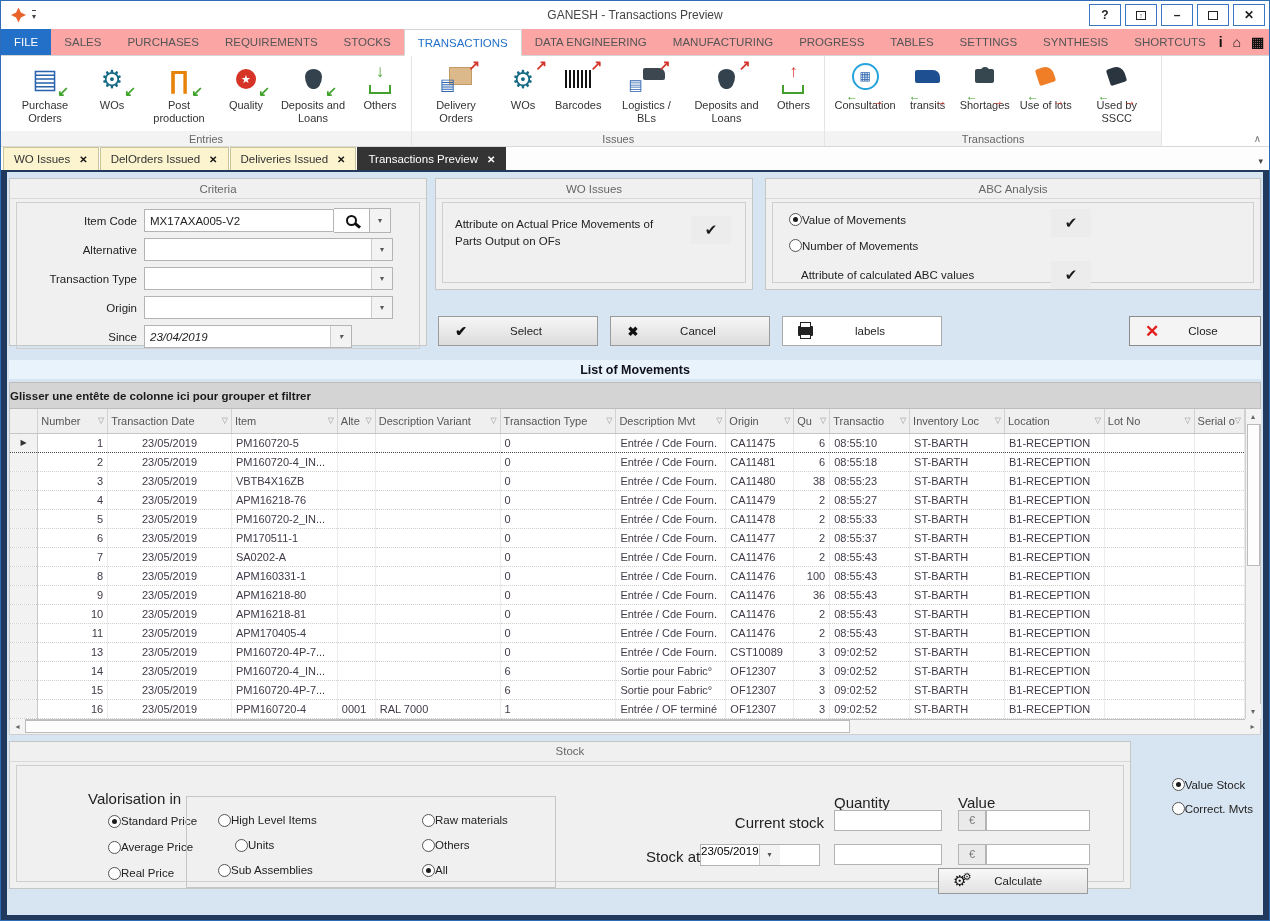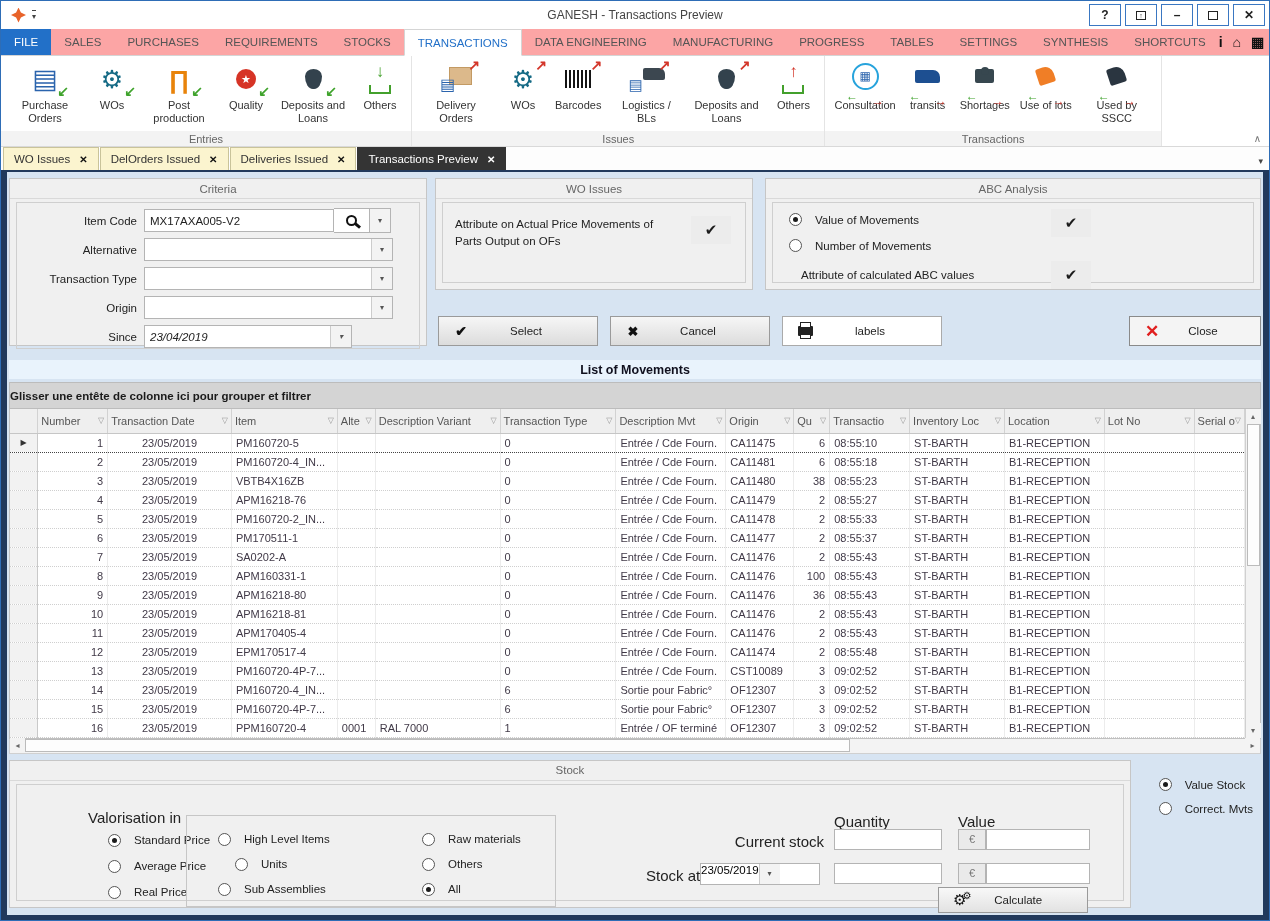--- a/index.html
+++ b/index.html
@@ -85,21 +85,21 @@
   .combo{display:flex;height:23px;border:1px solid #b4b4b4;background:#fff;}
   .combo .cv{flex:1;font-size:11.5px;color:#222;padding:0 5px;display:flex;align-items:center;}
   .ddbtn{width:21px;background:#f3f3f3;border-left:1px solid #ccc;display:flex;align-items:center;justify-content:center;font-size:8px;color:#555;}
   .magbtn{width:36px;height:25px;border:1px solid #b4b4b4;border-left:none;background:#fff;display:flex;align-items:center;justify-content:center;}
   .mag{width:11px;height:11px;border:2.5px solid #111;border-radius:50%;position:relative;}
   .mag::after{content:"";position:absolute;width:7px;height:2.5px;background:#111;transform:rotate(40deg);right:-6px;bottom:-2px;}
 
   .chk{width:40px;height:28px;background:#ececec;display:flex;align-items:center;justify-content:center;font-size:15px;color:#1c1c1c;cursor:default;}
   .radio{width:13px;height:13px;border:1px solid #555;border-radius:50%;background:#fff;display:inline-block;position:relative;flex:none;}
   .radio.sel::after{content:"";position:absolute;left:3px;top:3px;right:3px;bottom:3px;background:#1c1c1c;border-radius:50%;}
-  .rrow{display:flex;align-items:center;gap:13px;font-size:11.5px;color:#222;position:absolute;white-space:nowrap;}
+  .rrow{display:flex;align-items:center;gap:0;font-size:11.5px;color:#222;position:absolute;white-space:nowrap;}
 
   .btn-row{display:flex;gap:12px;margin-top:26px;padding-left:3px;}
   .pbtn{height:30px;display:flex;align-items:center;border:1px solid #9a9a9a;background:linear-gradient(#f6f6f6,#dcdcdc);font-size:11.5px;color:#222;cursor:default;}
   .pbtn .bic{margin-left:12px;width:20px;display:flex;justify-content:center;}
   .pbtn .blbl{flex:1;text-align:center;margin-right:16px;}
   .pbtn.w160{width:160px;}
   .pbtn.labels{background:#fff;border-color:#aaa;}
   .pbtn.close{width:132px;margin-left:auto;background:#f4f4f4;border-color:#8a8a8a;}
   .chk-glyph{font-size:14px;font-weight:bold;color:#111;}
   .x-black{font-size:13px;font-weight:bold;color:#111;}
@@ -729,37 +729,20 @@
               <td>CA11476</td>
               <td class="num">2</td>
               <td>08:55:43</td>
               <td>ST-BARTH</td>
               <td>B1-RECEPTION</td>
               <td></td>
               <td></td>
             </tr>
             <tr>
               <td class="rowhdr"></td>
-              <td class="num">12</td>
-              <td class="ctr">23/05/2019</td>
-              <td>EPM170517-4</td>
-              <td></td>
-              <td></td>
-              <td>0</td>
-              <td>Entrée / Cde Fourn.</td>
-              <td>CA11474</td>
-              <td class="num">2</td>
-              <td>08:55:48</td>
-              <td>ST-BARTH</td>
-              <td>B1-RECEPTION</td>
-              <td></td>
-              <td></td>
-            </tr>
-            <tr>
-              <td class="rowhdr"></td>
               <td class="num">13</td>
               <td class="ctr">23/05/2019</td>
               <td>PM160720-4P-7...</td>
               <td></td>
               <td></td>
               <td>0</td>
               <td>Entrée / Cde Fourn.</td>
               <td>CST10089</td>
               <td class="num">3</td>
               <td>09:02:52</td>

